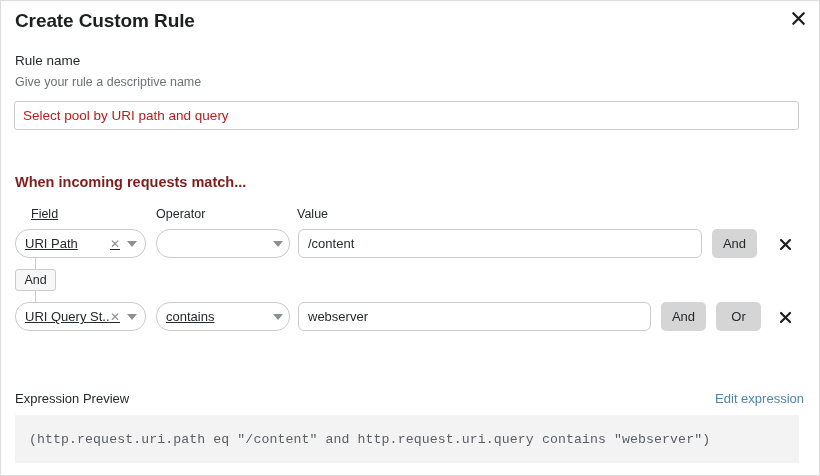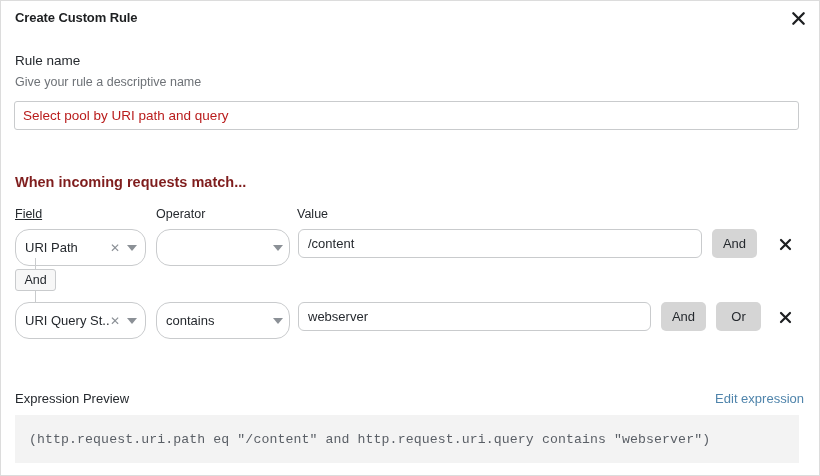--- a/index.html
+++ b/index.html
@@ -21,21 +21,21 @@
     background: #ffffff;
     border: 1px solid #dcdcdc;
     padding: 0 14px;
   }
 
   
   .dialog-title {
     position: absolute;
     left: 14px;
     top: 9px;
-    font-size: 13px;
+    font-size: 19px;
     font-weight: bold;
     letter-spacing: -0.1px;
     color: #1d1f21;
   }
   .close-btn {
     position: absolute;
     right: 10px;
     top: 6px;
     width: 22px; height: 22px;
     display: flex; align-items: center; justify-content: center;
@@ -84,46 +84,47 @@
     font-weight: bold;
     color: #7f1d1d;
   }
 
   .col-label {
     position: absolute;
     top: 206px;
     font-size: 12.5px;
     color: #25292e;
   }
-  .col-label-field    { left: 14px; text-decoration: underline; }
+  .col-label-field    { left: 30px; text-decoration: underline; }
   .col-label-operator { left: 155px; }
   .col-label-value    { left: 296px; }
 
   
   .cond-row {
     position: absolute;
     left: 0;
     height: 30px;
   }
   .row-1 { top: 228px; }
   .row-2 { top: 301px; }
 
   .select-box {
     position: absolute;
-    height: 37px;
+    height: 29px;
     border: 1px solid #c9cbcd;
     border-radius: 14px;
     background: #ffffff;
     display: flex;
     align-items: center;
     padding: 0 6px 0 9px;
     font-size: 13px;
     color: #25292e;
     cursor: pointer;
     white-space: nowrap;
+    text-decoration: underline;
   }
   .select-field     { left: 14px;  width: 131px; }
   .select-operator  { left: 155px; width: 134px; }
 
   .select-value-text { flex: 1 1 auto; overflow: hidden; }
   .clear-x {
     font-size: 12px;
     color: #8b9096;
     margin-right: 7px;
     line-height: 1;

